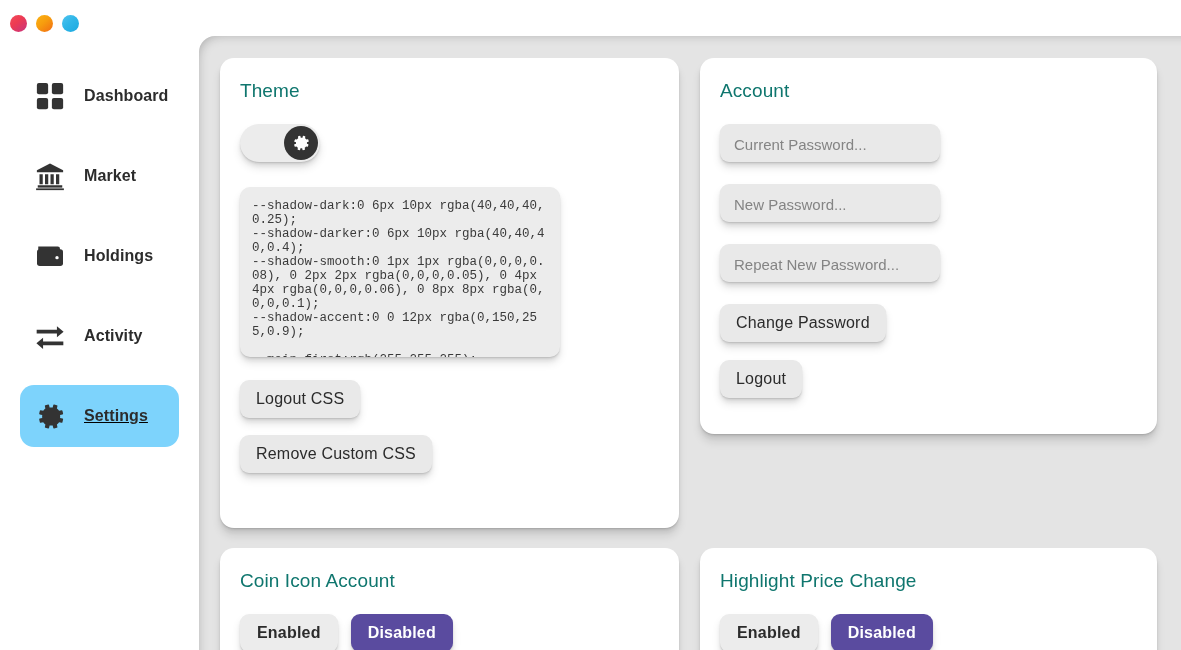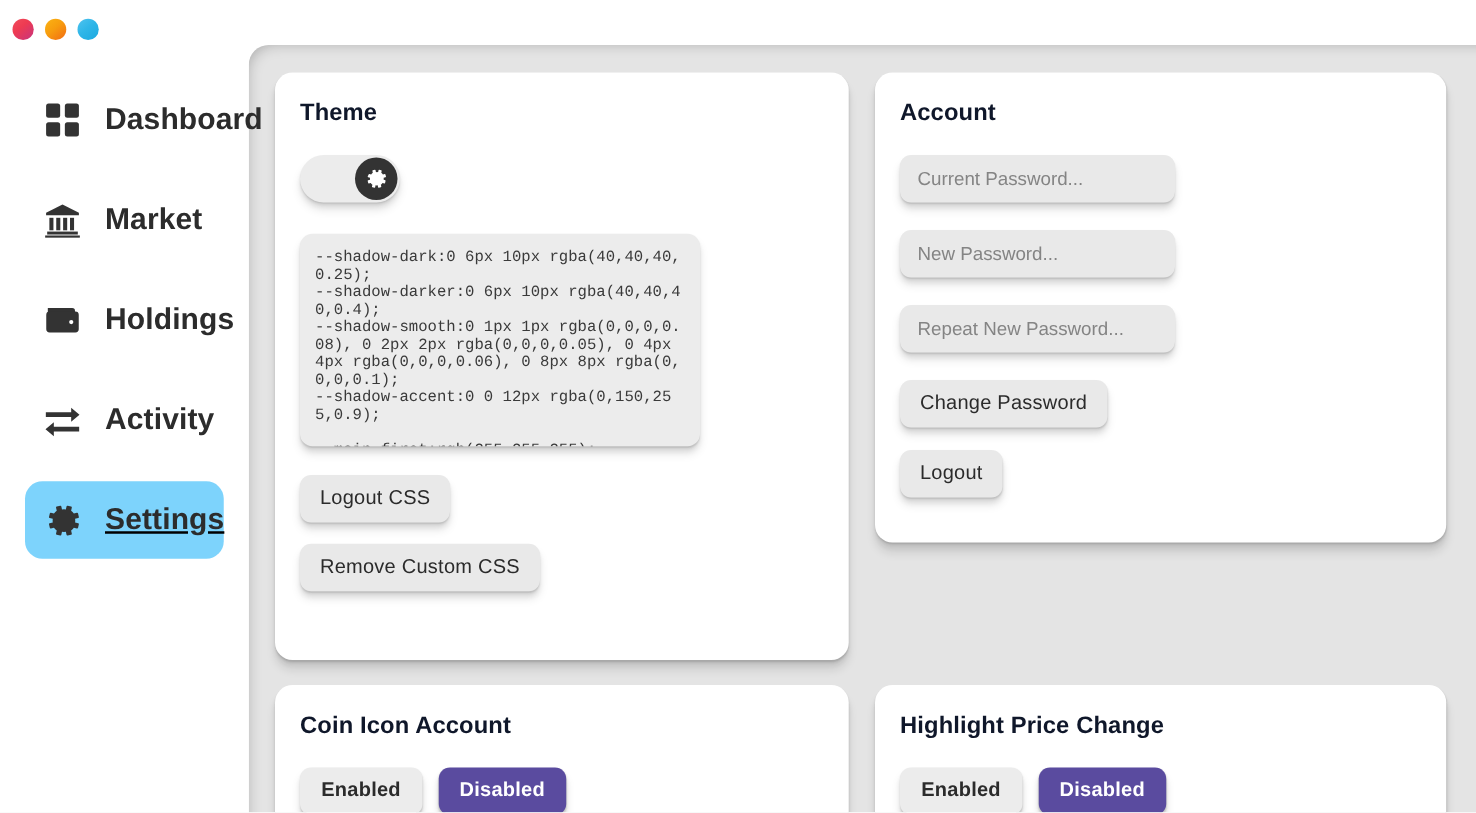--- a/index.html
+++ b/index.html
@@ -72,21 +72,21 @@
     width: 32px;
     height: 32px;
     flex: 0 0 32px;
     display: flex;
     align-items: center;
     justify-content: center;
     color: #333333;
   }
   .nav-icon svg { display: block; }
   .nav-label {
-    font-size: 24px;
+    font-size: 16px;
     font-weight: bold;
     color: #2c2c2c;
     letter-spacing: 0.1px;
     white-space: nowrap;
   }
 
   
   .main {
     position: absolute;
     left: 199px;
@@ -116,22 +116,22 @@
                 0 4px 4px rgba(0,0,0,0.06),
                 0 8px 8px rgba(0,0,0,0.10);
   }
   .card-theme   { grid-column: 1; grid-row: 1; min-height: 470px; }
   .card-account { grid-column: 2; grid-row: 1; align-self: start; min-height: 354px; }
   .card-coin    { grid-column: 1; grid-row: 2; min-height: 120px; }
   .card-hi      { grid-column: 2; grid-row: 2; min-height: 120px; align-self: start; }
 
   .card-title {
     font-size: 19px;
-    font-weight: bold;
-    color: #0f172a;
+    font-weight: normal;
+    color: #0f766e;
     margin-bottom: 22px;
     letter-spacing: 0.1px;
   }
 
   
   .toggle {
     width: 80px;
     height: 38px;
     border-radius: 19px;
     background: #ececec;
@@ -206,21 +206,21 @@
   
   .field {
     display: block;
     width: 220px;
     height: 38px;
     background: #e9e9e9;
     border: none;
     border-radius: 9px;
     padding: 12px 14px;
     font-family: "Liberation Sans", sans-serif;
-    font-size: 15px;
+    font-size: 21px;
     color: #2b2b2b;
     margin-bottom: 22px;
     outline: none;
     box-shadow: 0 1px 1px rgba(0,0,0,0.08),
                 0 2px 2px rgba(0,0,0,0.05),
                 0 4px 4px rgba(0,0,0,0.06),
                 0 6px 8px rgba(0,0,0,0.10);
   }
   .field::placeholder { color: #848484; font-size: 15px; }
 

